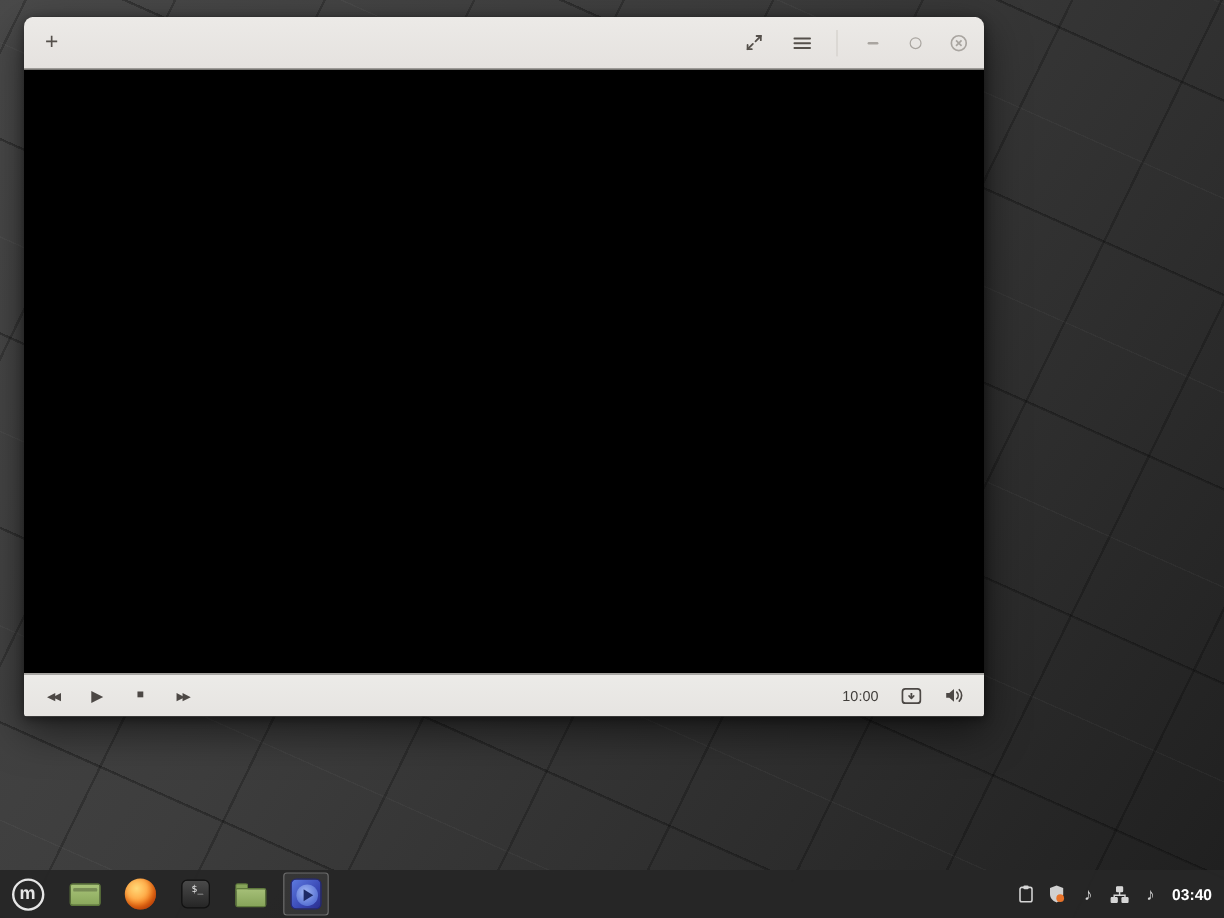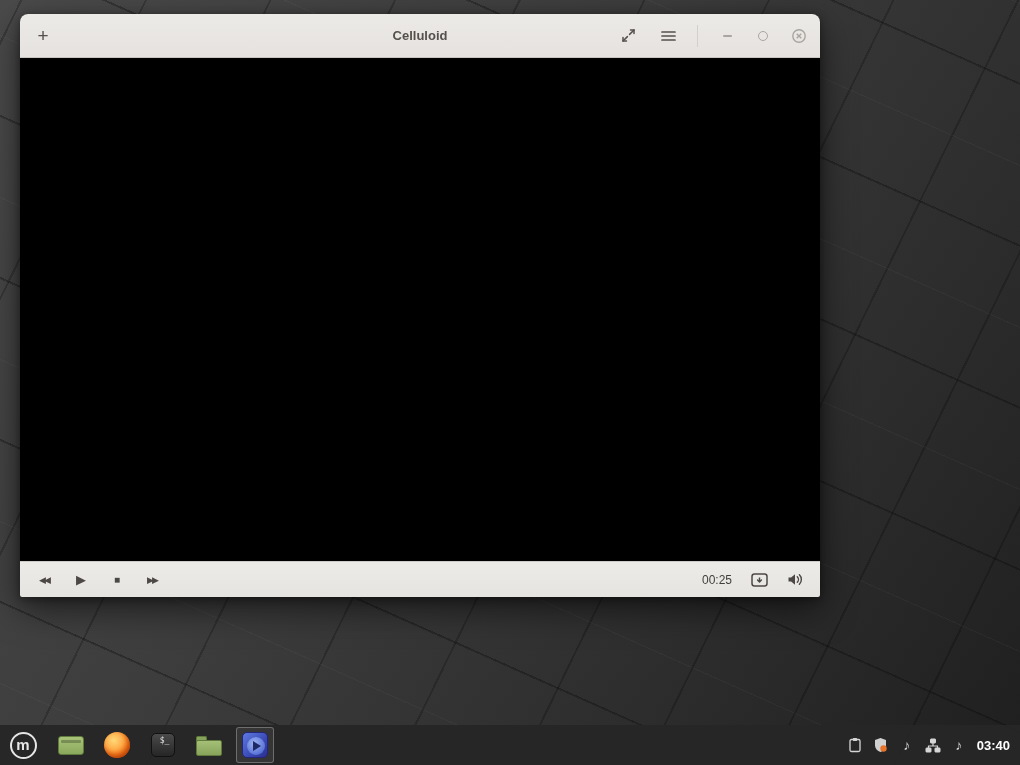--- a/index.html
+++ b/index.html
@@ -147,21 +147,20 @@
 
 <div class="desktop">
 
   <div class="window">
 
     <div class="headerbar">
       <button class="hb-btn">
         <span class="open-glyph">+</span>
       </button>
 
-      <div class="title">Celluloid</div>
 
       <div class="hb-right">
         <button class="hb-btn">
           <span>
             <svg width="15" height="15" viewBox="0 0 15 15" fill="none" stroke="#55504b" stroke-width="1.5" stroke-linecap="round">
               <path d="M9.5 2h3.5v3.5"></path>
                 <path d="M13 2L8.6 6.4"></path>
               <path d="M5.5 13H2V9.5"></path>
                 <path d="M2 13l4.4-4.4"></path>
             </svg>
@@ -208,21 +207,21 @@
       </button>
       <button class="cb-btn">
         <span class="g-stop">■</span>
       </button>
       <button class="cb-btn">
         <span class="g-forward">▶▶</span>
       </button>
 
       <div class="cb-spacer"></div>
 
-      <span class="time">00:25</span>
+      <span class="time">10:00</span>
 
       <button class="cb-btn">
         <span>
           <svg width="17" height="14" viewBox="0 0 17 14" fill="none" stroke="#4c4845" stroke-width="1.5" stroke-linejoin="round">
             <rect x="1" y="1" width="15" height="12" rx="2.5"></rect>
             <path d="M8.5 4.5v4"></path>
               <path d="M6.6 7l1.9 2 1.9-2" stroke-linecap="round"></path>
           </svg>
         </span>
       </button>

